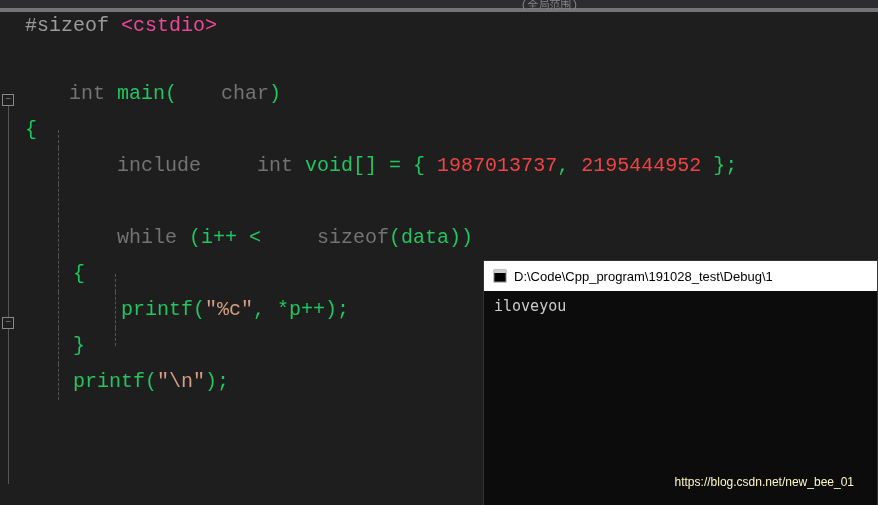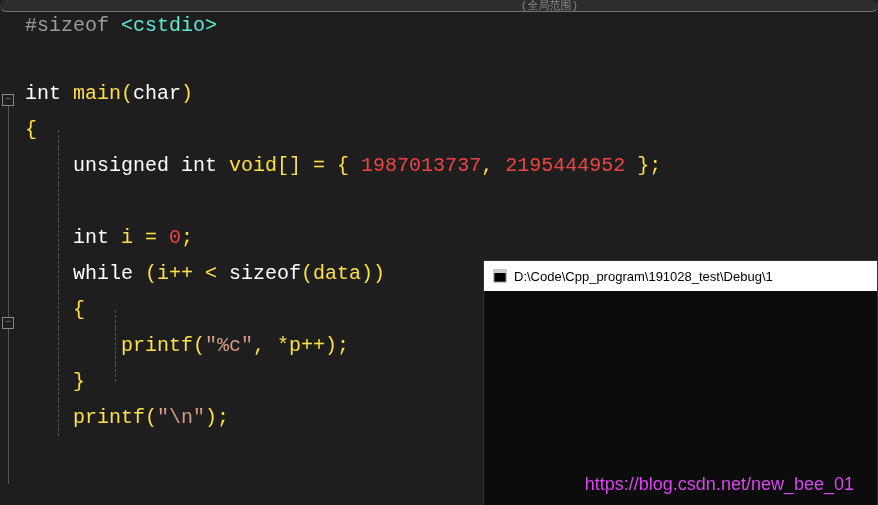--- a/index.html
+++ b/index.html
@@ -12,28 +12,27 @@
       height: 505px;
       background: #1e1e1e;
       font-family: 'Consolas', 'Courier New', monospace;
       font-size: 20px;
       position: relative;
       overflow: hidden;
     }
     .top-bar {
       height: 12px;
       background: #2d2d30;
-      border-bottom: 1px solid #737373;
+      border-bottom: 4px solid #737373;
       display: flex;
       align-items: center;
       justify-content: flex-end;
       padding-right: 300px;
       font-size: 11px;
       color: #888;
-      border-radius: 6px;
     }
     .top-bar-text {
       margin-left: 20px;
     }
     .editor-container {
       display: flex;
       height: calc(100% - 12px);
       position: relative;
     }
     .gutter {
@@ -80,26 +79,26 @@
       border-left: 1px dashed #555;
     }
     .guide-line2 {
       position: absolute;
       left: 90px;
       top: 0;
       bottom: 0;
       width: 0;
       border-left: 1px dashed #555;
     }
-    .kw { color: #ffffff; }
+    .kw { color: #737373; margin-left: 44px; }
     .str { color: #d69d85; }
     .num { color: #ef4444; }
-    .txt { color: #fde047; }
+    .txt { color: #22c55e; }
     .preproc { color: #9b9b9b; }
-    .include-path { color: #5eead4; }
+    .include-path { color: #ec4899; }
     
     .console-window {
       position: absolute;
       right: 0;
       top: 212px;
       width: 395px;
       height: 360px;
       background: #0c0c0c;
       border: 1px solid #333;
       z-index: 10;
@@ -124,24 +123,24 @@
       justify-content: center;
     }
     .console-body {
       padding: 6px 10px;
       color: #ccc;
       font-size: 15px;
       font-family: 'Consolas', monospace;
     }
     .watermark {
       position: absolute;
-      bottom: 10px;
+      bottom: 16px;
       right: 24px;
-      color: #d946ef;
-      font-size: 18px;
+      color: #fef9c3;
+      font-size: 12px;
       font-family: 'Segoe UI', sans-serif;
       z-index: 20;
     }
   </style>
 </head>
 <body>
 
 <div class="top-bar">
   <span class="top-bar-text">(全局范围)</span>
 </div>
@@ -156,26 +155,25 @@
 
   <div class="code-area">
     <div class="code-line" style="height:28px;line-height:28px;"><span class="preproc">#sizeof</span><span class="txt"> </span><span class="include-path">&lt;cstdio&gt;</span></div>
 
     <div class="code-line"></div>
 
     <div class="code-line"><span class="kw">int</span><span class="txt"> </span><span class="txt">main</span><span class="txt">(</span><span class="kw">char</span><span class="txt">)</span></div>
 
     <div class="code-line"><span class="guide-line" style="top:18px;"></span><span class="txt">{</span></div>
 
-    <div class="code-line"><span class="guide-line"></span><span class="txt">    </span><span class="kw">unsigned</span><span class="txt"> </span><span class="kw">int</span><span class="txt"> </span><span class="txt">void[]</span><span class="txt"> = { </span><span class="num">1987013737</span><span class="txt">, </span><span class="num">2195444952</span><span class="txt"> };</span></div>
+    <div class="code-line"><span class="guide-line"></span><span class="txt">    </span><span class="kw">include</span><span class="txt"> </span><span class="kw">int</span><span class="txt"> </span><span class="txt">void[]</span><span class="txt"> = { </span><span class="num">1987013737</span><span class="txt">, </span><span class="num">2195444952</span><span class="txt"> };</span></div>
 
 
     <div class="code-line"><span class="guide-line"></span></div>
 
-    <div class="code-line"><span class="guide-line"></span><span class="txt">    </span><span class="kw">int</span><span class="txt"> i = </span><span class="num">0</span><span class="txt">;</span></div>
 
     <div class="code-line"><span class="guide-line"></span><span class="txt">    </span><span class="kw">while</span><span class="txt"> (i++ &lt; </span><span class="kw">sizeof</span><span class="txt">(data))</span></div>
 
     <div class="code-line"><span class="guide-line"></span><span class="guide-line2" style="top:18px;"></span><span class="txt">    </span><span class="txt">{</span></div>
 
     <div class="code-line"><span class="guide-line"></span><span class="guide-line2"></span><span class="txt">        </span><span class="txt">printf</span><span class="txt">(</span><span class="str">"%c"</span><span class="txt">, *p++);</span></div>
 
     <div class="code-line"><span class="guide-line"></span><span class="guide-line2" style="bottom:18px;"></span><span class="txt">    </span><span class="txt">}</span></div>
 
     <div class="code-line"><span class="guide-line"></span><span class="txt">    </span><span class="txt">printf</span><span class="txt">(</span><span class="str">"\n"</span><span class="txt">);</span></div>
@@ -185,15 +183,18 @@
 <div class="console-window">
   <div class="console-title">
     <span class="console-icon">
       <svg width="14" height="14" viewBox="0 0 14 14">
           <rect x="1" y="1" width="12" height="12" fill="#000" stroke="#888" stroke-width="1"></rect>
           <rect x="1" y="1" width="12" height="3" fill="#ccc"></rect>
         </svg>
     </span>
     <span>D:\Code\Cpp_program\191028_test\Debug\1</span>
   </div>
+  <div class="console-body">
+    <span>iloveyou</span>
+  </div>
 </div>
 
 <div class="watermark">https://blog.csdn.net/new_bee_01</div>
 
 </body></html>

